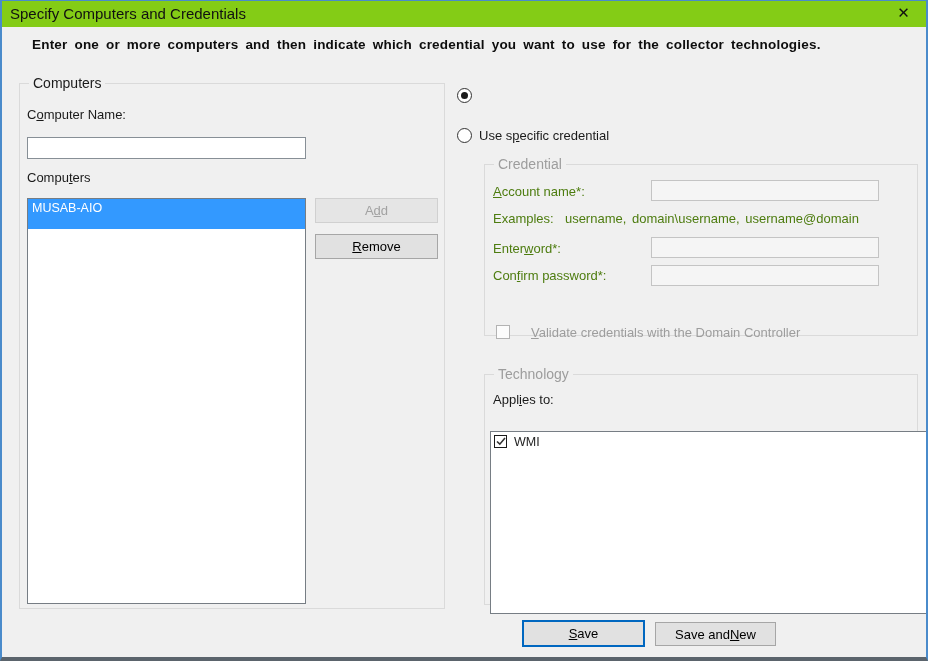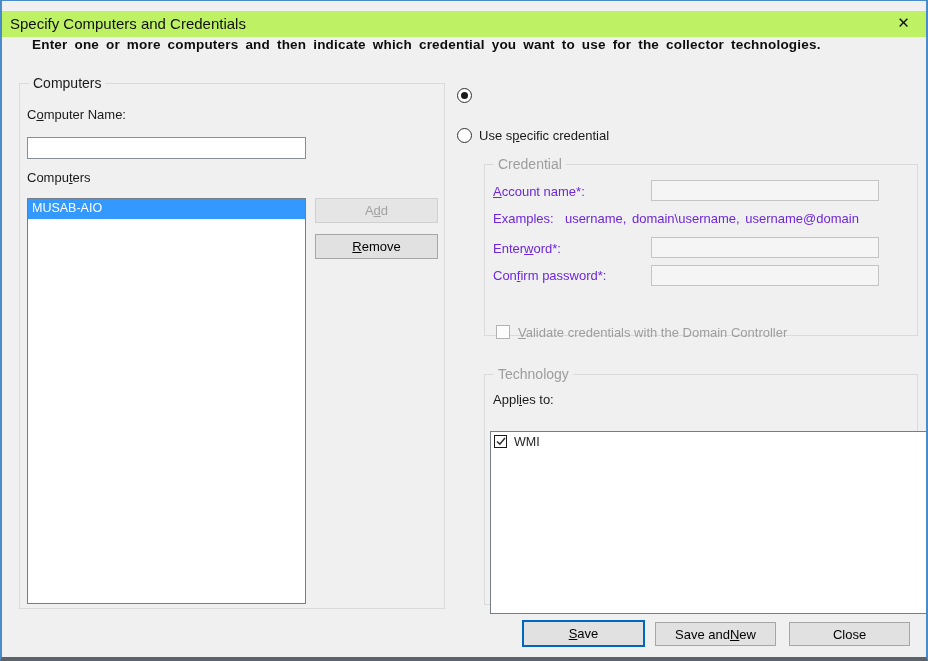--- a/index.html
+++ b/index.html
@@ -3,54 +3,54 @@
 <meta charset="utf-8">
 <style>
   html,body{margin:0;padding:0;background:#c9c9c9;}
   *{box-sizing:border-box;font-family:"Liberation Sans",sans-serif;}
   .dialog{
     position:relative;width:928px;height:661px;background:#f0f0f0;
     border-left:2px solid #4a8bcb;border-right:2px solid #4a8bcb;
     border-top:1px solid #4a8bcb;border-bottom:4px solid #5b646c;
     overflow:hidden;
   }
-  .titlebar{position:absolute;left:0;top:0;width:100%;height:26px;background:#bef264;margin-top:10px;}
+  .titlebar{position:absolute;left:0;top:0;width:100%;height:26px;background:#84cc16;}
   .titlebar .title{position:absolute;left:8px;top:0;line-height:26px;font-size:15px;color:#111;}
   .close-btn{position:absolute;right:0;top:0;width:45px;height:26px;text-align:center;
     line-height:24px;font-size:15px;color:#111;cursor:pointer;}
   .instruction{position:absolute;left:14px;top:36px;width:900px;font-size:13.5px;
     font-weight:bold;color:#0d0d0d;word-spacing:3px;letter-spacing:.2px;padding-left:16px;}
   .group{position:absolute;border:1px solid #dadada;}
   .group>.gtitle{position:absolute;top:-9px;left:9px;background:#f0f0f0;padding:0 4px;font-size:14px;}
   .gtitle.enabled{color:#1a1a1a;}
   .gtitle.disabled{color:#9d9d9d;}
   .lbl{font-size:13px;color:#1a1a1a;white-space:pre;}
   .u{text-decoration:underline;}
   .txt{background:#fff;border:1px solid #878f96;height:22px;font-size:13px;padding:0 4px;outline:none;}
   .txt:disabled,.txt.disabled{background:#f5f5f5;border:1px solid #c4c4c4;}
   .listbox{position:absolute;background:#fff;border:1px solid #767d84;overflow:hidden;}
-  .listrow{height:20px;line-height:19px;font-size:12.5px;color:#1a1a1a;padding-left:4px;}
+  .listrow{height:30px;line-height:19px;font-size:12.5px;color:#1a1a1a;padding-left:4px;}
   .listrow.selected{background:#3399ff;color:#fff;}
   .btn{position:absolute;background:#e1e1e1;border:1px solid #a6a6a6;font-size:13px;
     color:#000;text-align:center;cursor:pointer;display:flex;align-items:center;justify-content:center;}
   .btn.disabled{background:#e5e5e5;border-color:#d0d0d0;color:#a2a2a2;cursor:default;}
   .btn.primary{border:2px solid #0067c0;}
   .radio-row{position:absolute;display:flex;align-items:center;gap:7px;cursor:pointer;}
   .radio{width:15px;height:15px;border-radius:50%;border:1px solid #333;background:#fff;
     display:flex;align-items:center;justify-content:center;flex:0 0 auto;}
   .radio .dot{width:7px;height:7px;border-radius:50%;background:#1a1a1a;}
-  .cb-row{position:absolute;display:flex;align-items:flex-start;gap:8px;}
+  .cb-row{position:absolute;display:flex;align-items:flex-start;gap:21px;}
   .checkbox{width:14px;height:14px;border:1px solid #b3b3b3;background:#fcfcfc;flex:0 0 auto;}
   .check-item{height:19px;display:flex;align-items:center;padding-left:3px;}
   .check-item .box{width:13px;height:13px;border:1px solid #1a1a1a;background:#fff;
     display:flex;align-items:center;justify-content:center;flex:0 0 auto;cursor:pointer;}
   .check-item .cl{font-size:12.5px;color:#222;margin-left:7px;}
   .check-item.hl{background:#eaf4fd;}
   .gray{color:#9d9d9d;}
-  .darklbl{color:#6d28d9;text-align:center;}
+  .darklbl{color:#4d7c0f;text-align:center;}
 </style>
 </head>
 <body>
 
 <div class="dialog">
 
   <div class="titlebar">
     <span class="title">Specify Computers and Credentials</span>
     <span class="close-btn">✕</span>
   </div>
@@ -135,15 +135,14 @@
       <span class="u">S</span>
       <span>ave</span>
     </div>
 
   <div class="btn" style="left:653px;top:621px;width:121px;height:24px;">
       <span>Save and </span>
       <span class="u">N</span>
       <span>ew</span>
     </div>
 
-  <div class="btn" style="left:787px;top:621px;width:121px;height:24px;">Close</div>
 
 </div>
 
 </body></html>

